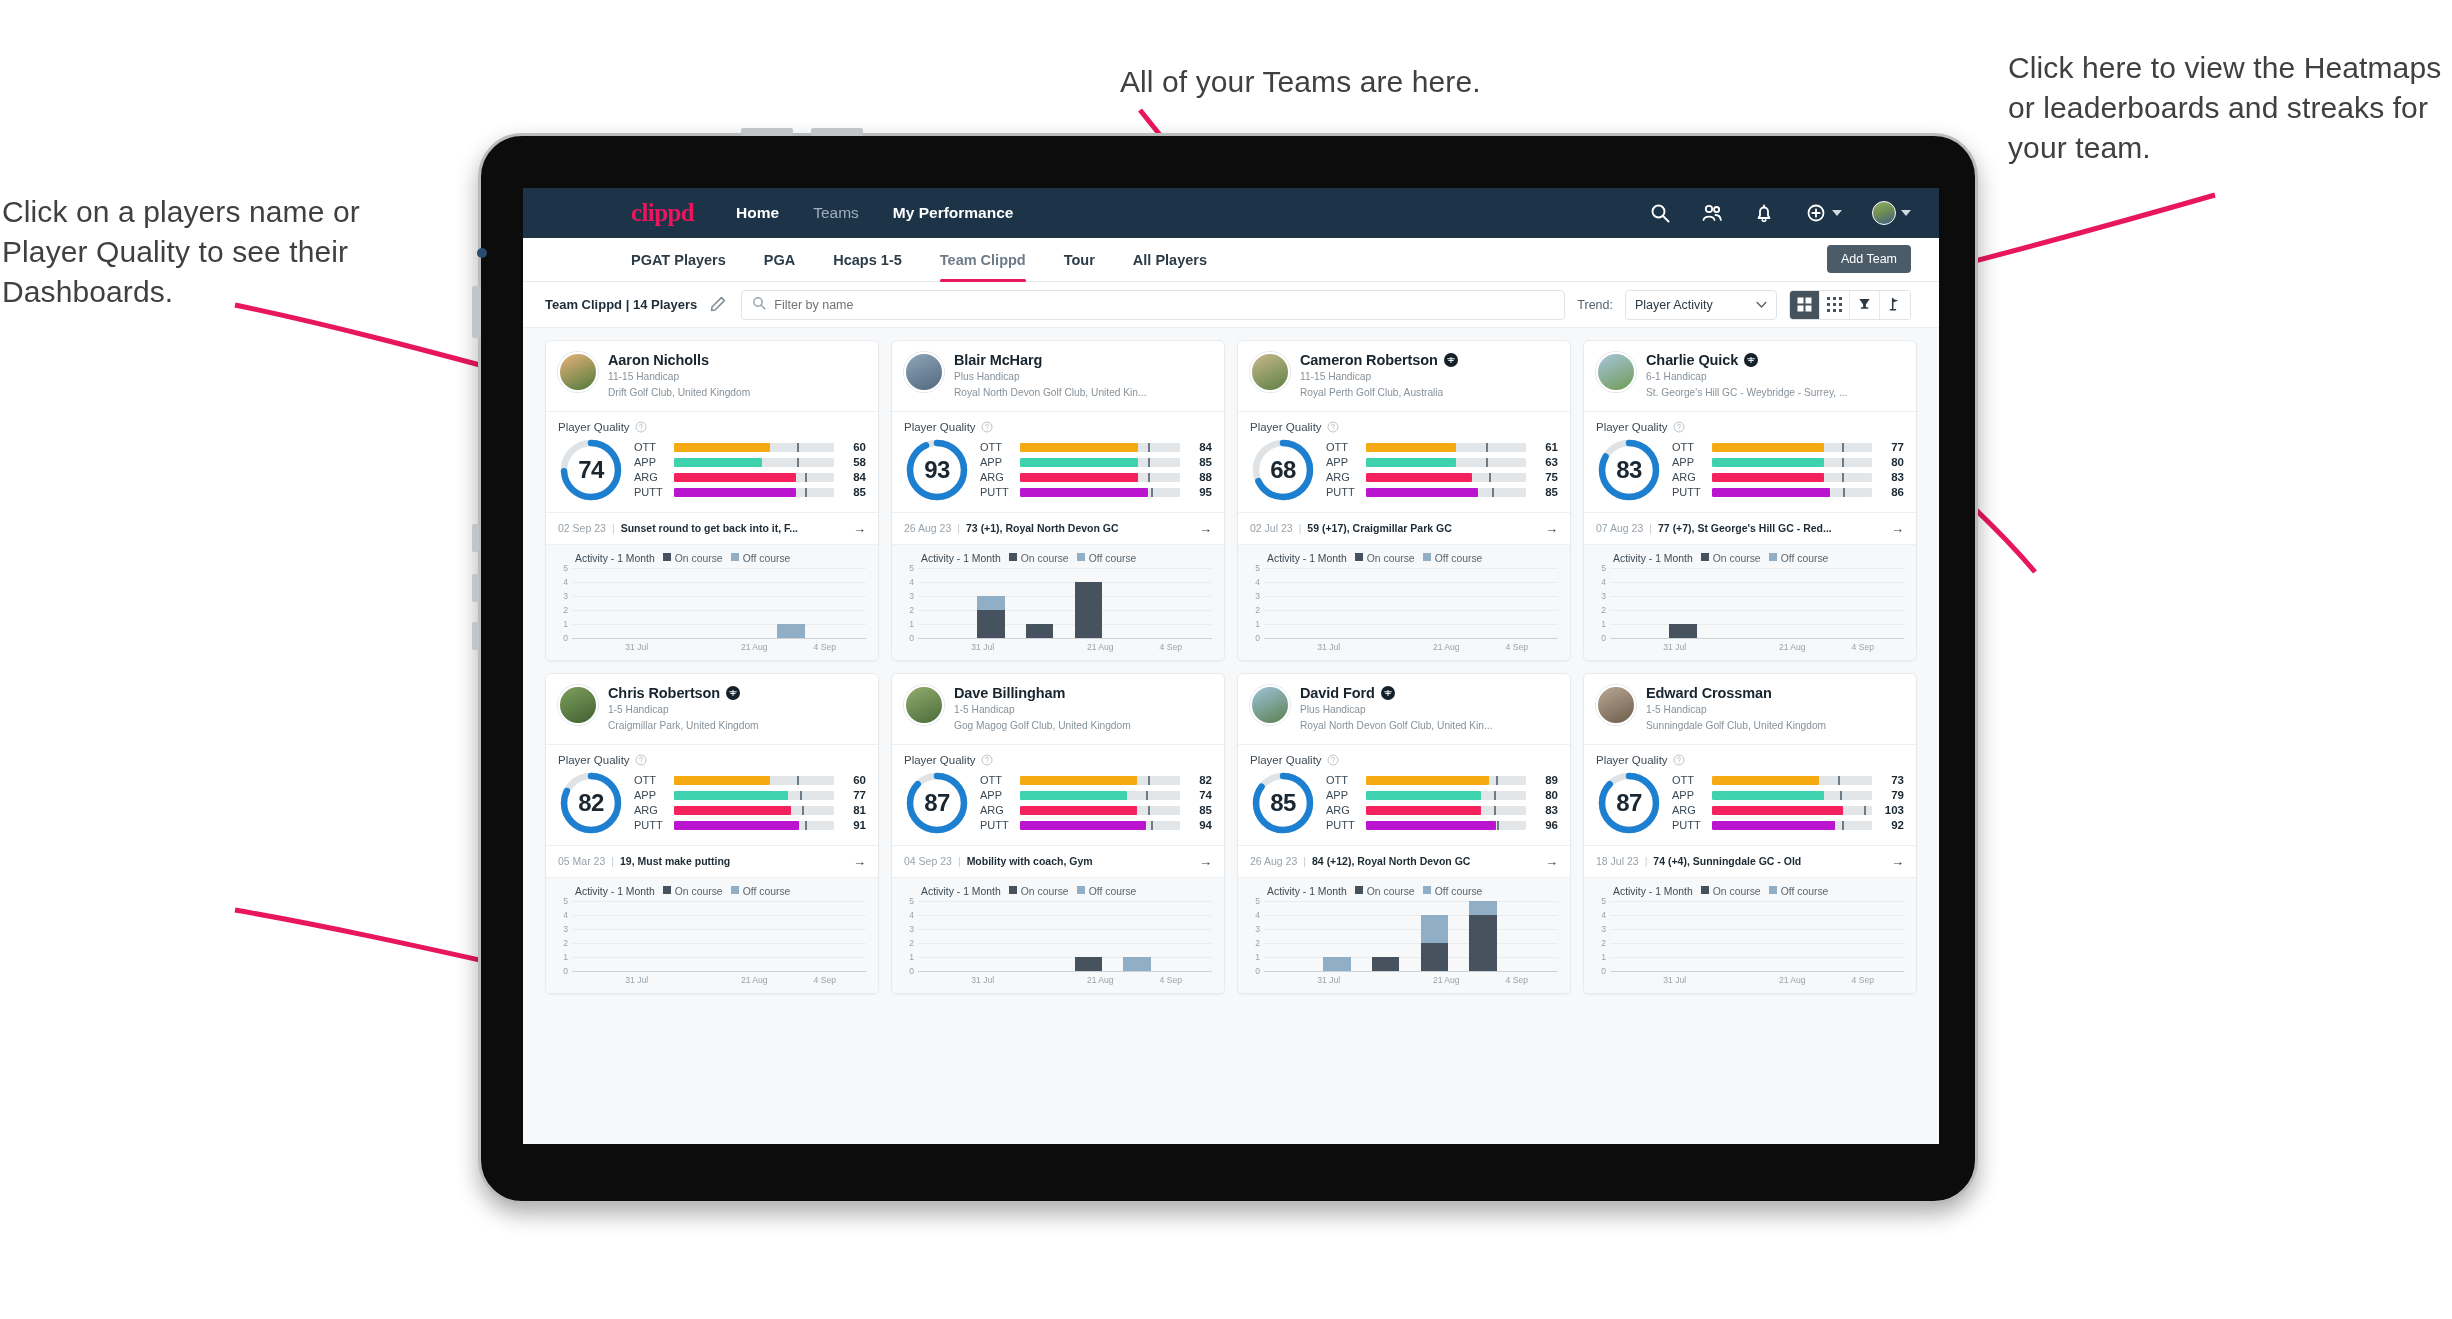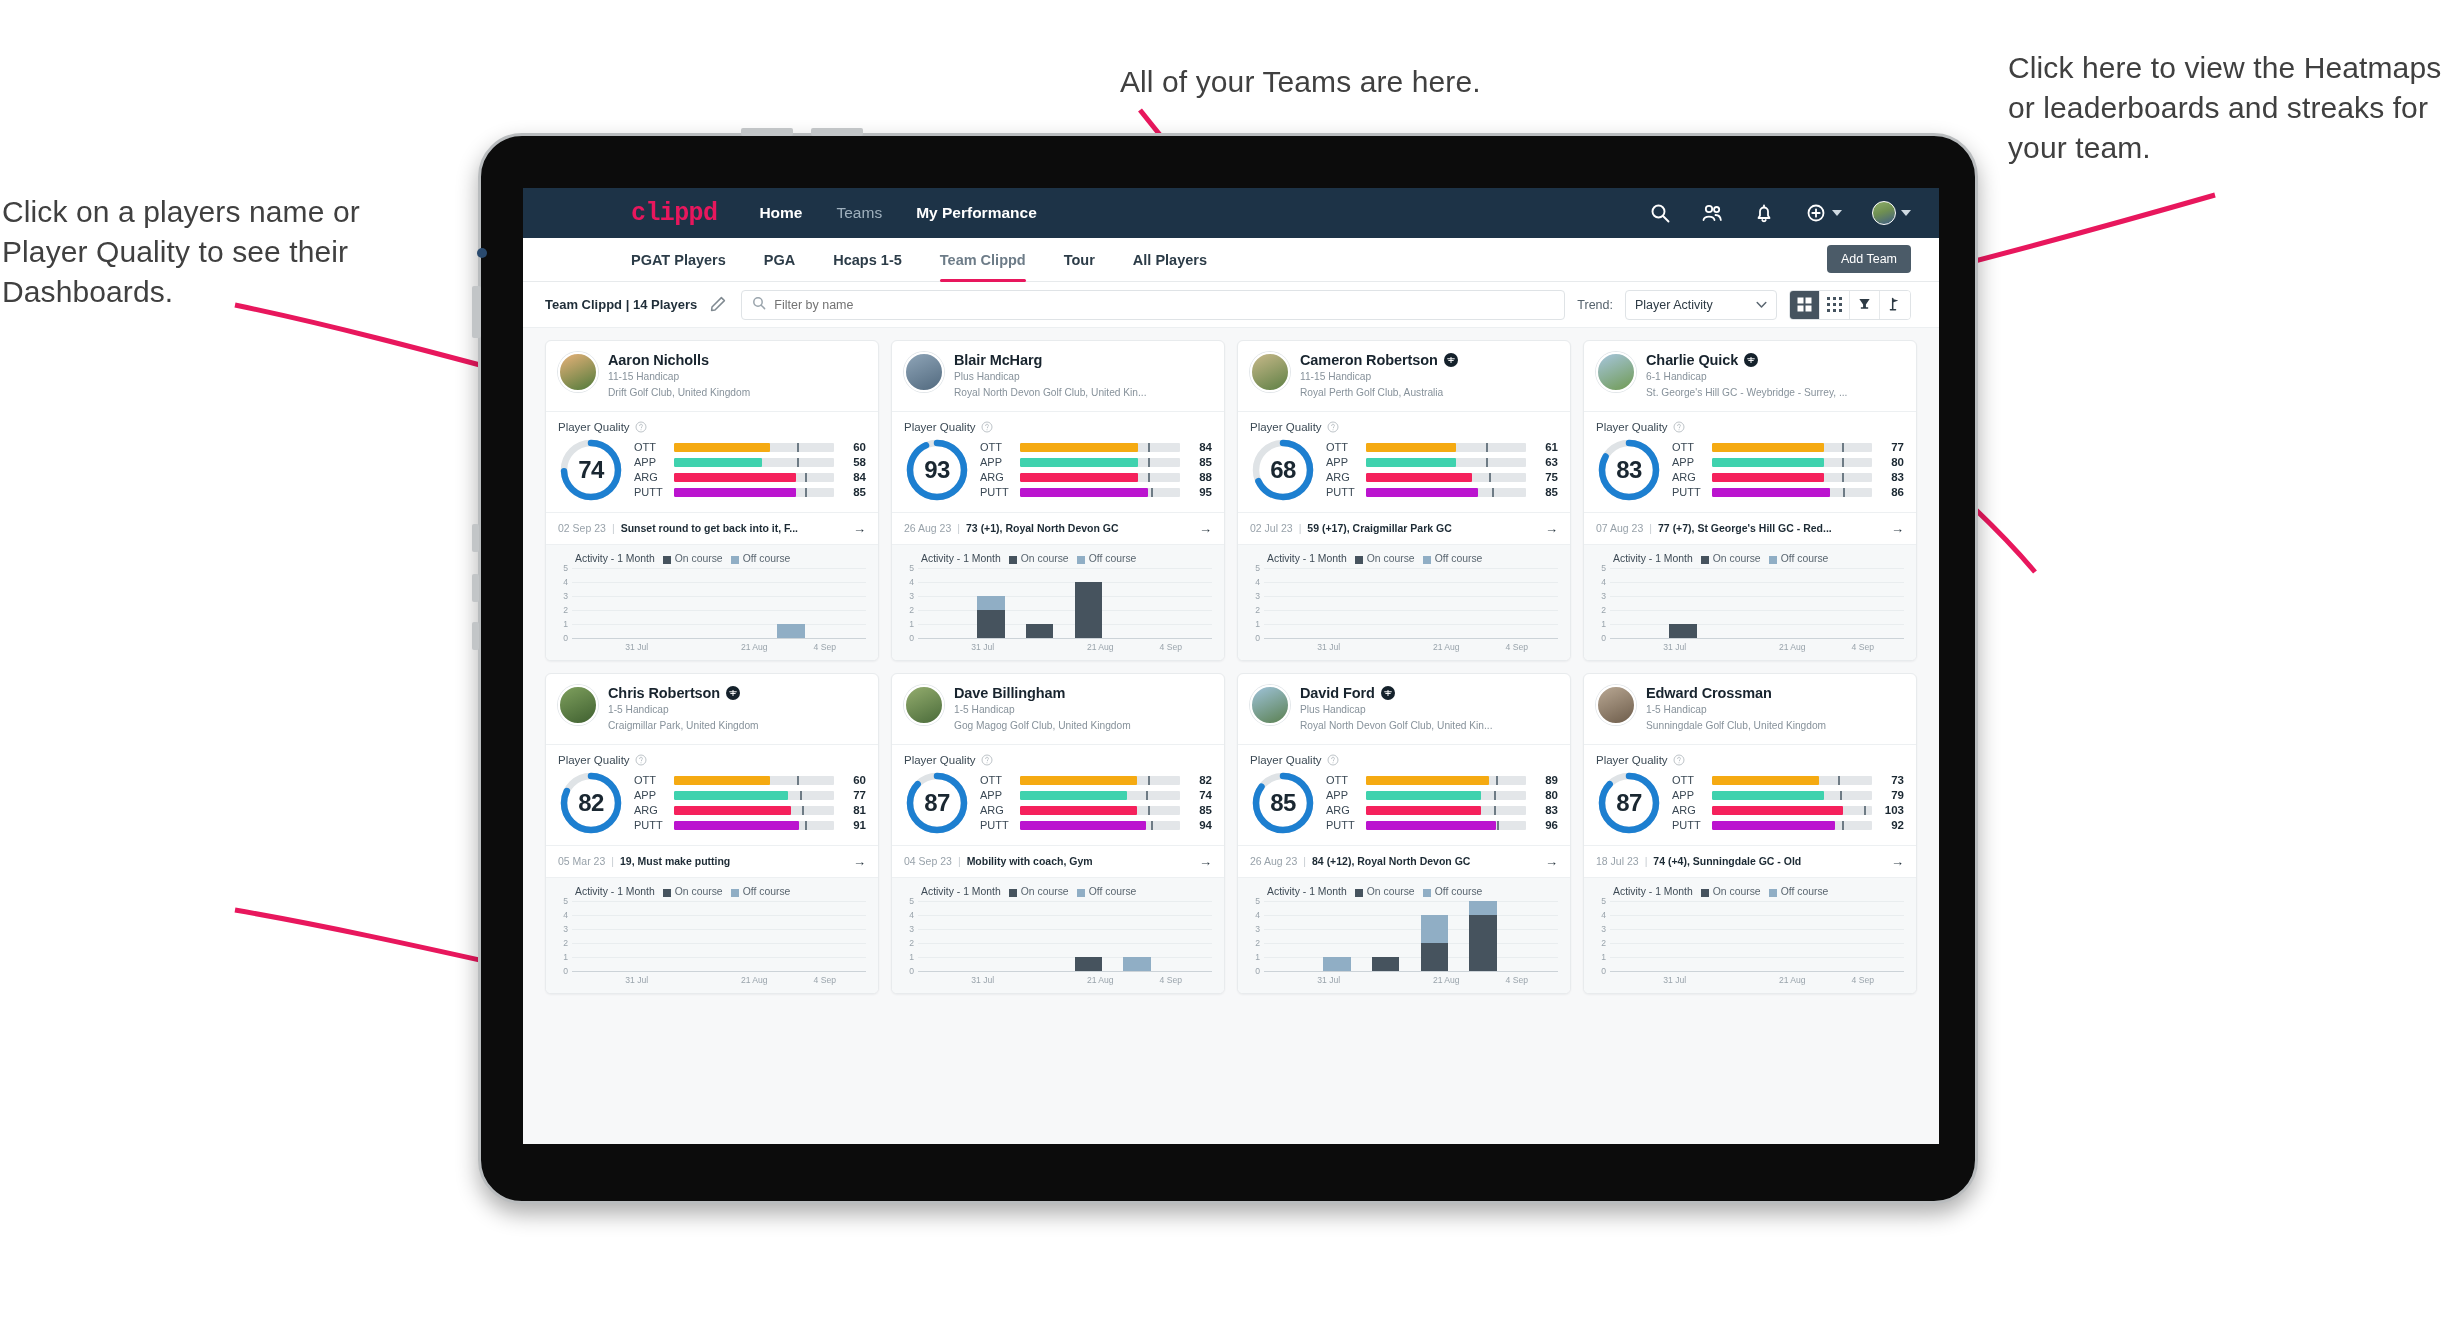--- a/index.html
+++ b/index.html
@@ -59,21 +59,21 @@
 
   
   .navbar {
     height: 50px; background: #1d3347;
     display: flex; align-items: center;
     padding: 0 28px 0 0;
   }
   .brand {
     color: #e8175d; font-weight: 700; font-size: 25px;
     letter-spacing: -0.6px; margin-left: 108px; margin-right: 42px;
-    font-family: Liberation Mono, monospace;
+    font-family: Liberation Serif, serif;
   }
   .navlinks { display: flex; align-items: center; gap: 34px; }
   .navlink { color: #ffffff; font-size: 15.5px; font-weight: 600; }
   .navlink.muted { color: #9fb0bd; font-weight: 500; }
   .nav-right { margin-left: auto; display: flex; align-items: center; gap: 30px; }
   .nav-ico { width: 22px; height: 22px; display: block; }
   .nav-ico svg { display: block; }
   .plus-wrap, .avatar-wrap { display: flex; align-items: center; gap: 5px; }
   .caret { width: 0; height: 0; border-left: 5px solid transparent;
            border-right: 5px solid transparent; border-top: 6px solid #cfdae2; }
@@ -182,21 +182,21 @@
     color: #1c2a34; font-weight: 700; flex: 1;
     white-space: nowrap; overflow: hidden; text-overflow: ellipsis;
   }
   .round-arrow { color: #2b3842; font-size: 13px; }
 
   .act {
     background: #f6f8f9; padding: 8px 12px 8px 12px; border-top: 1px solid #edf0f2;
   }
   .act-head { display: flex; align-items: center; gap: 8px; font-size: 10.4px; color: #3d4a55; }
   .act-title { font-weight: 500; margin-left: 17px; }
-  .lg { display: flex; align-items: flex-end; gap: 4px; color: #5a6670; }
+  .lg { display: flex; align-items: flex-start; gap: 4px; color: #5a6670; }
   .sw { width: 8px; height: 8px; display: inline-block; }
   .sw.on { background: #46535e; }
   .sw.off { background: #90aec5; }
   .chart { position: relative; height: 84px; margin-top: 4px; }
   .ylab {
     position: absolute; left: 0; font-size: 8.6px; color: #9aa4ac;
     transform: translateY(-50%); width: 10px; text-align: right;
   }
   .gline { position: absolute; left: 14px; right: 0; height: 1px; background: #e9edef; }
   .axis { position: absolute; left: 14px; right: 0; height: 1px; background: #ccd3d8; }

